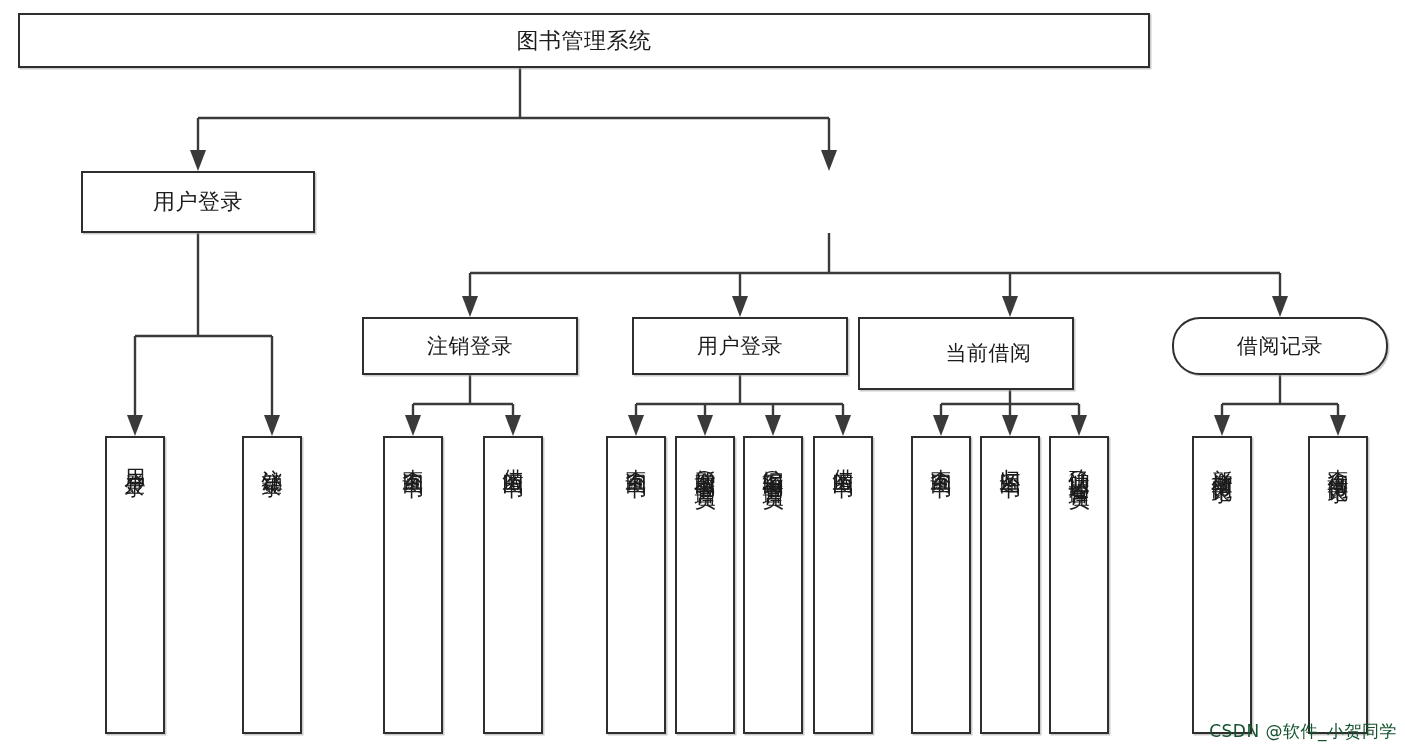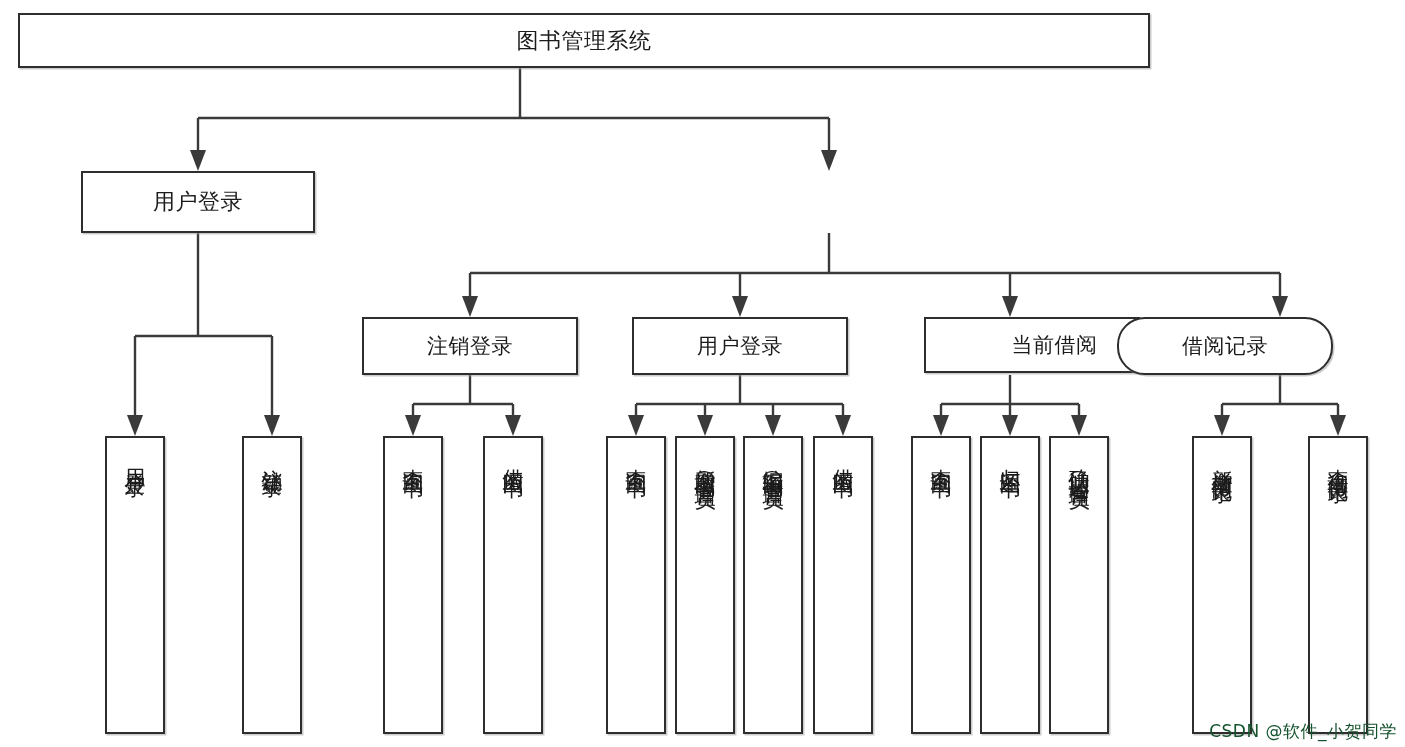--- a/index.html
+++ b/index.html
@@ -176,25 +176,25 @@
 
 
   <div class="node l2" style="left:362px; top:317px; width:216px; height:58px;">
     <span class="label">注销登录</span>
   </div>
 
   <div class="node l2" style="left:632px; top:317px; width:216px; height:58px;">
     <span class="label">用户登录</span>
   </div>
 
-  <div class="node l2" style="left:924px; top:317px; width:216px; height:56px;padding-left:45px;">
+  <div class="node l2" style="left:858px; top:317px; width:216px; height:73px;padding-left:45px;">
     <span class="label">当前借阅</span>
   </div>
 
-  <div class="node l2" style="left:1117px; top:317px; width:216px; height:58px;border-radius:28px;">
+  <div class="node l2" style="left:1172px; top:317px; width:216px; height:58px;border-radius:28px;">
     <span class="label">借阅记录</span>
   </div>
 
   <div class="node v" style="left:105px; top:436px; width:60px; height:298px;">
     <span class="label">用户登录</span>
   </div>
   <div class="node v" style="left:242px; top:436px; width:60px; height:298px;">
     <span class="label">注销登录</span>
   </div>
 

